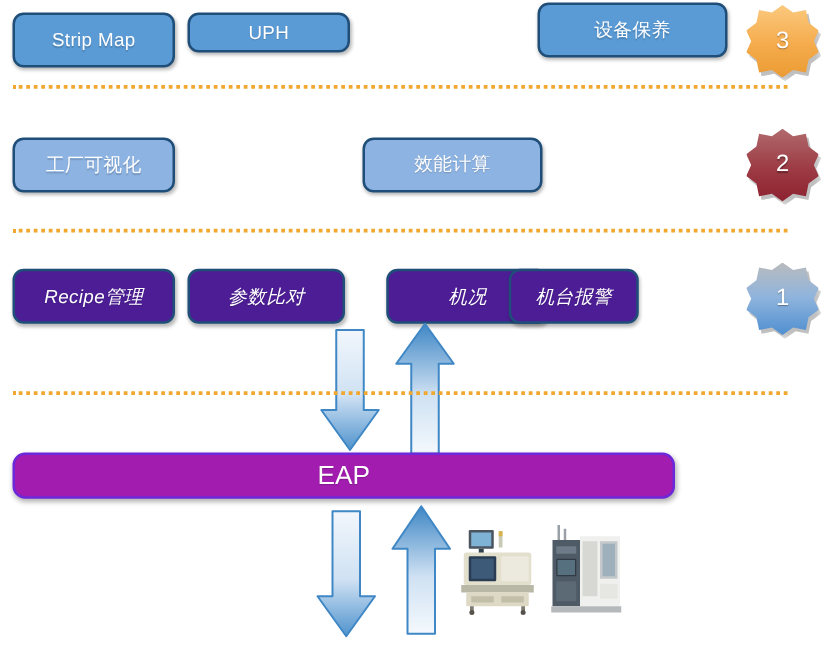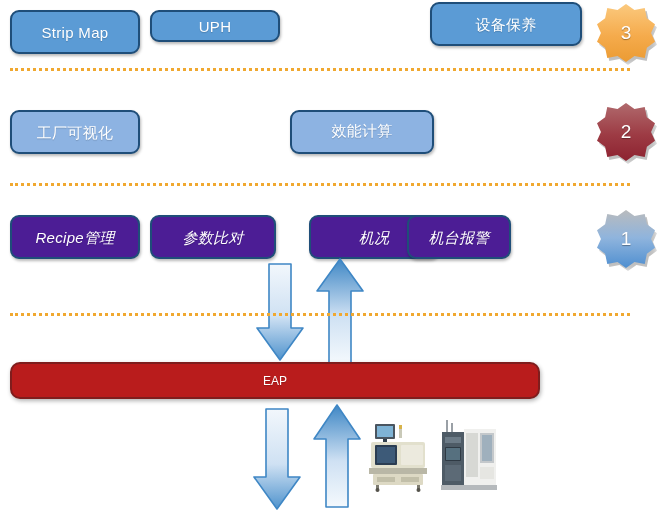--- a/index.html
+++ b/index.html
@@ -59,24 +59,24 @@
       100% 35%, 93.2% 50%, 100% 65%, 86% 75.5%,
       82.3% 93.2%, 64.6% 89.5%, 50% 100%, 35.4% 89.5%,
       17.7% 93.2%, 14% 75.5%, 0% 65%, 6.8% 50%,
       0% 35%, 14% 24.5%, 17.7% 6.8%, 35.4% 10.5%);
   }
 
   
   .eap{
     position:absolute;
     box-sizing:border-box;
-    border:2px solid #7f1d1d;
+    border:2px solid #6d28d9;
     border-radius:10px;
-    background:#b91c1c;
-    color:#fff;font-size:12px;
+    background:#a21caf;
+    color:#fff;font-size:21px;
     display:flex;align-items:center;justify-content:center;
     box-shadow:1px 2px 4px rgba(0,0,0,.3);
     text-shadow:0 1px 1px rgba(0,0,0,.2);
   }
 
   
   .arrow{position:absolute;}
 
   
   .equip{position:absolute;}

